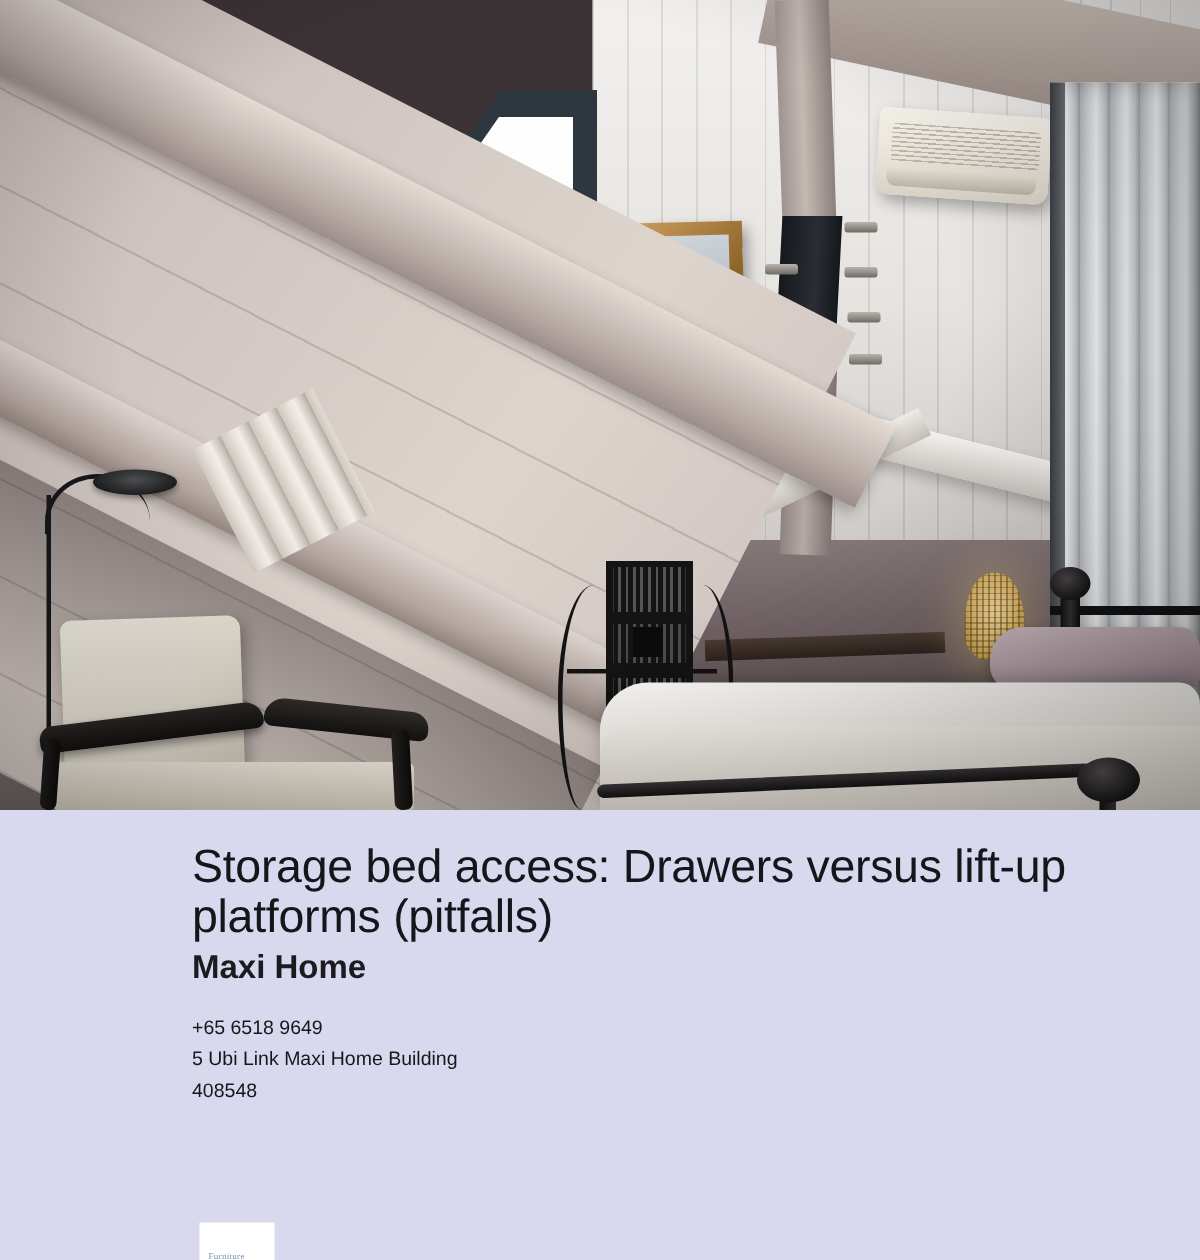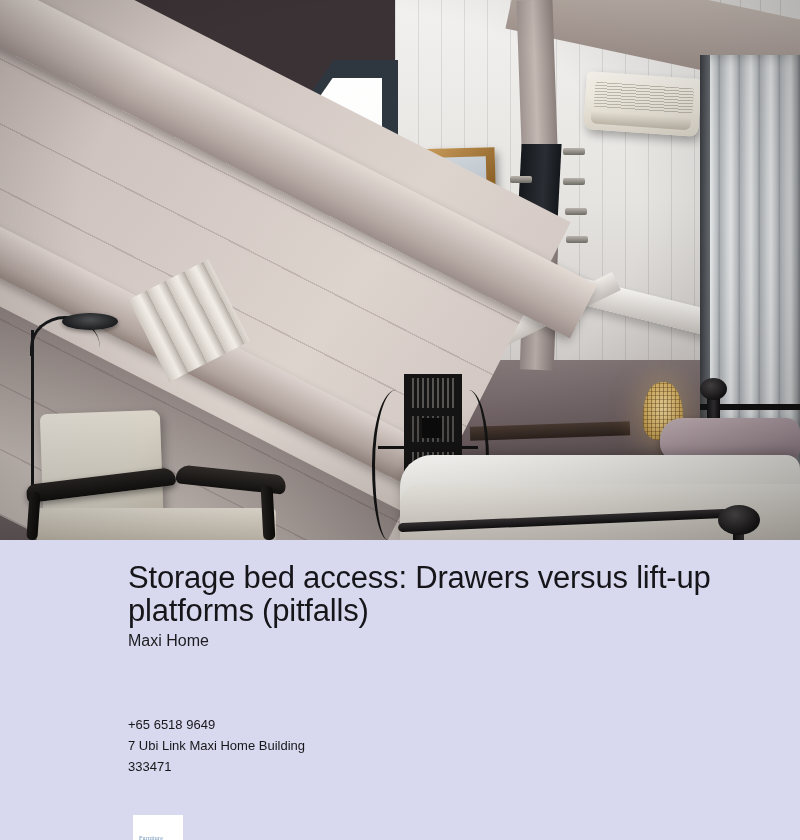--- a/index.html
+++ b/index.html
@@ -359,23 +359,23 @@
 
   
   .info { position:absolute; left:0; top:540px; width:666px; height:300px; background:#d8d9ee; }
   .title {
     position:absolute; left:128px; top:21px; width:620px;
     font-size:31px; line-height:1.08; color:#16161a; font-weight:400;
     letter-spacing:-0.2px;
   }
   .company {
     position:absolute; left:128px; top:92px;
-    font-size:16px; color:#1c1c20; font-weight:400;
-  }
-  .contact { position:absolute; left:128px; top:134px; width:600px;margin-top:40px; }
+    font-size:22px; color:#1c1c20; font-weight:700;
+  }
+  .contact { position:absolute; left:128px; top:134px; width:600px; }
   .contact .line { font-size:13px; color:#17171b; line-height:21px; }
   .url {
     position:absolute; left:128px; top:216px; width:578px;
     font-size:10px; color:#17171b; line-height:22px;
     word-break:break-all;
   }
   .card {
     position:absolute; left:133px; top:275px; width:50px; height:44px;
     background:#ffffff;
   }
@@ -474,22 +474,22 @@
   </div>
 
   <div class="info">
 
     <h1 class="title">Storage bed access: Drawers versus lift-up platforms (pitfalls)</h1>
 
     <div class="company">Maxi Home</div>
 
     <div class="contact">
       <div class="line">+65 6518 9649</div>
-      <div class="line">7 Ubi Link Maxi Home Building</div>
-      <div class="line">333471</div>
+      <div class="line">5 Ubi Link Maxi Home Building</div>
+      <div class="line">408548</div>
     </div>
 
 
     <div class="card">
       <div class="card-label">Furniture</div>
     </div>
 
   </div>
 </div>
 

